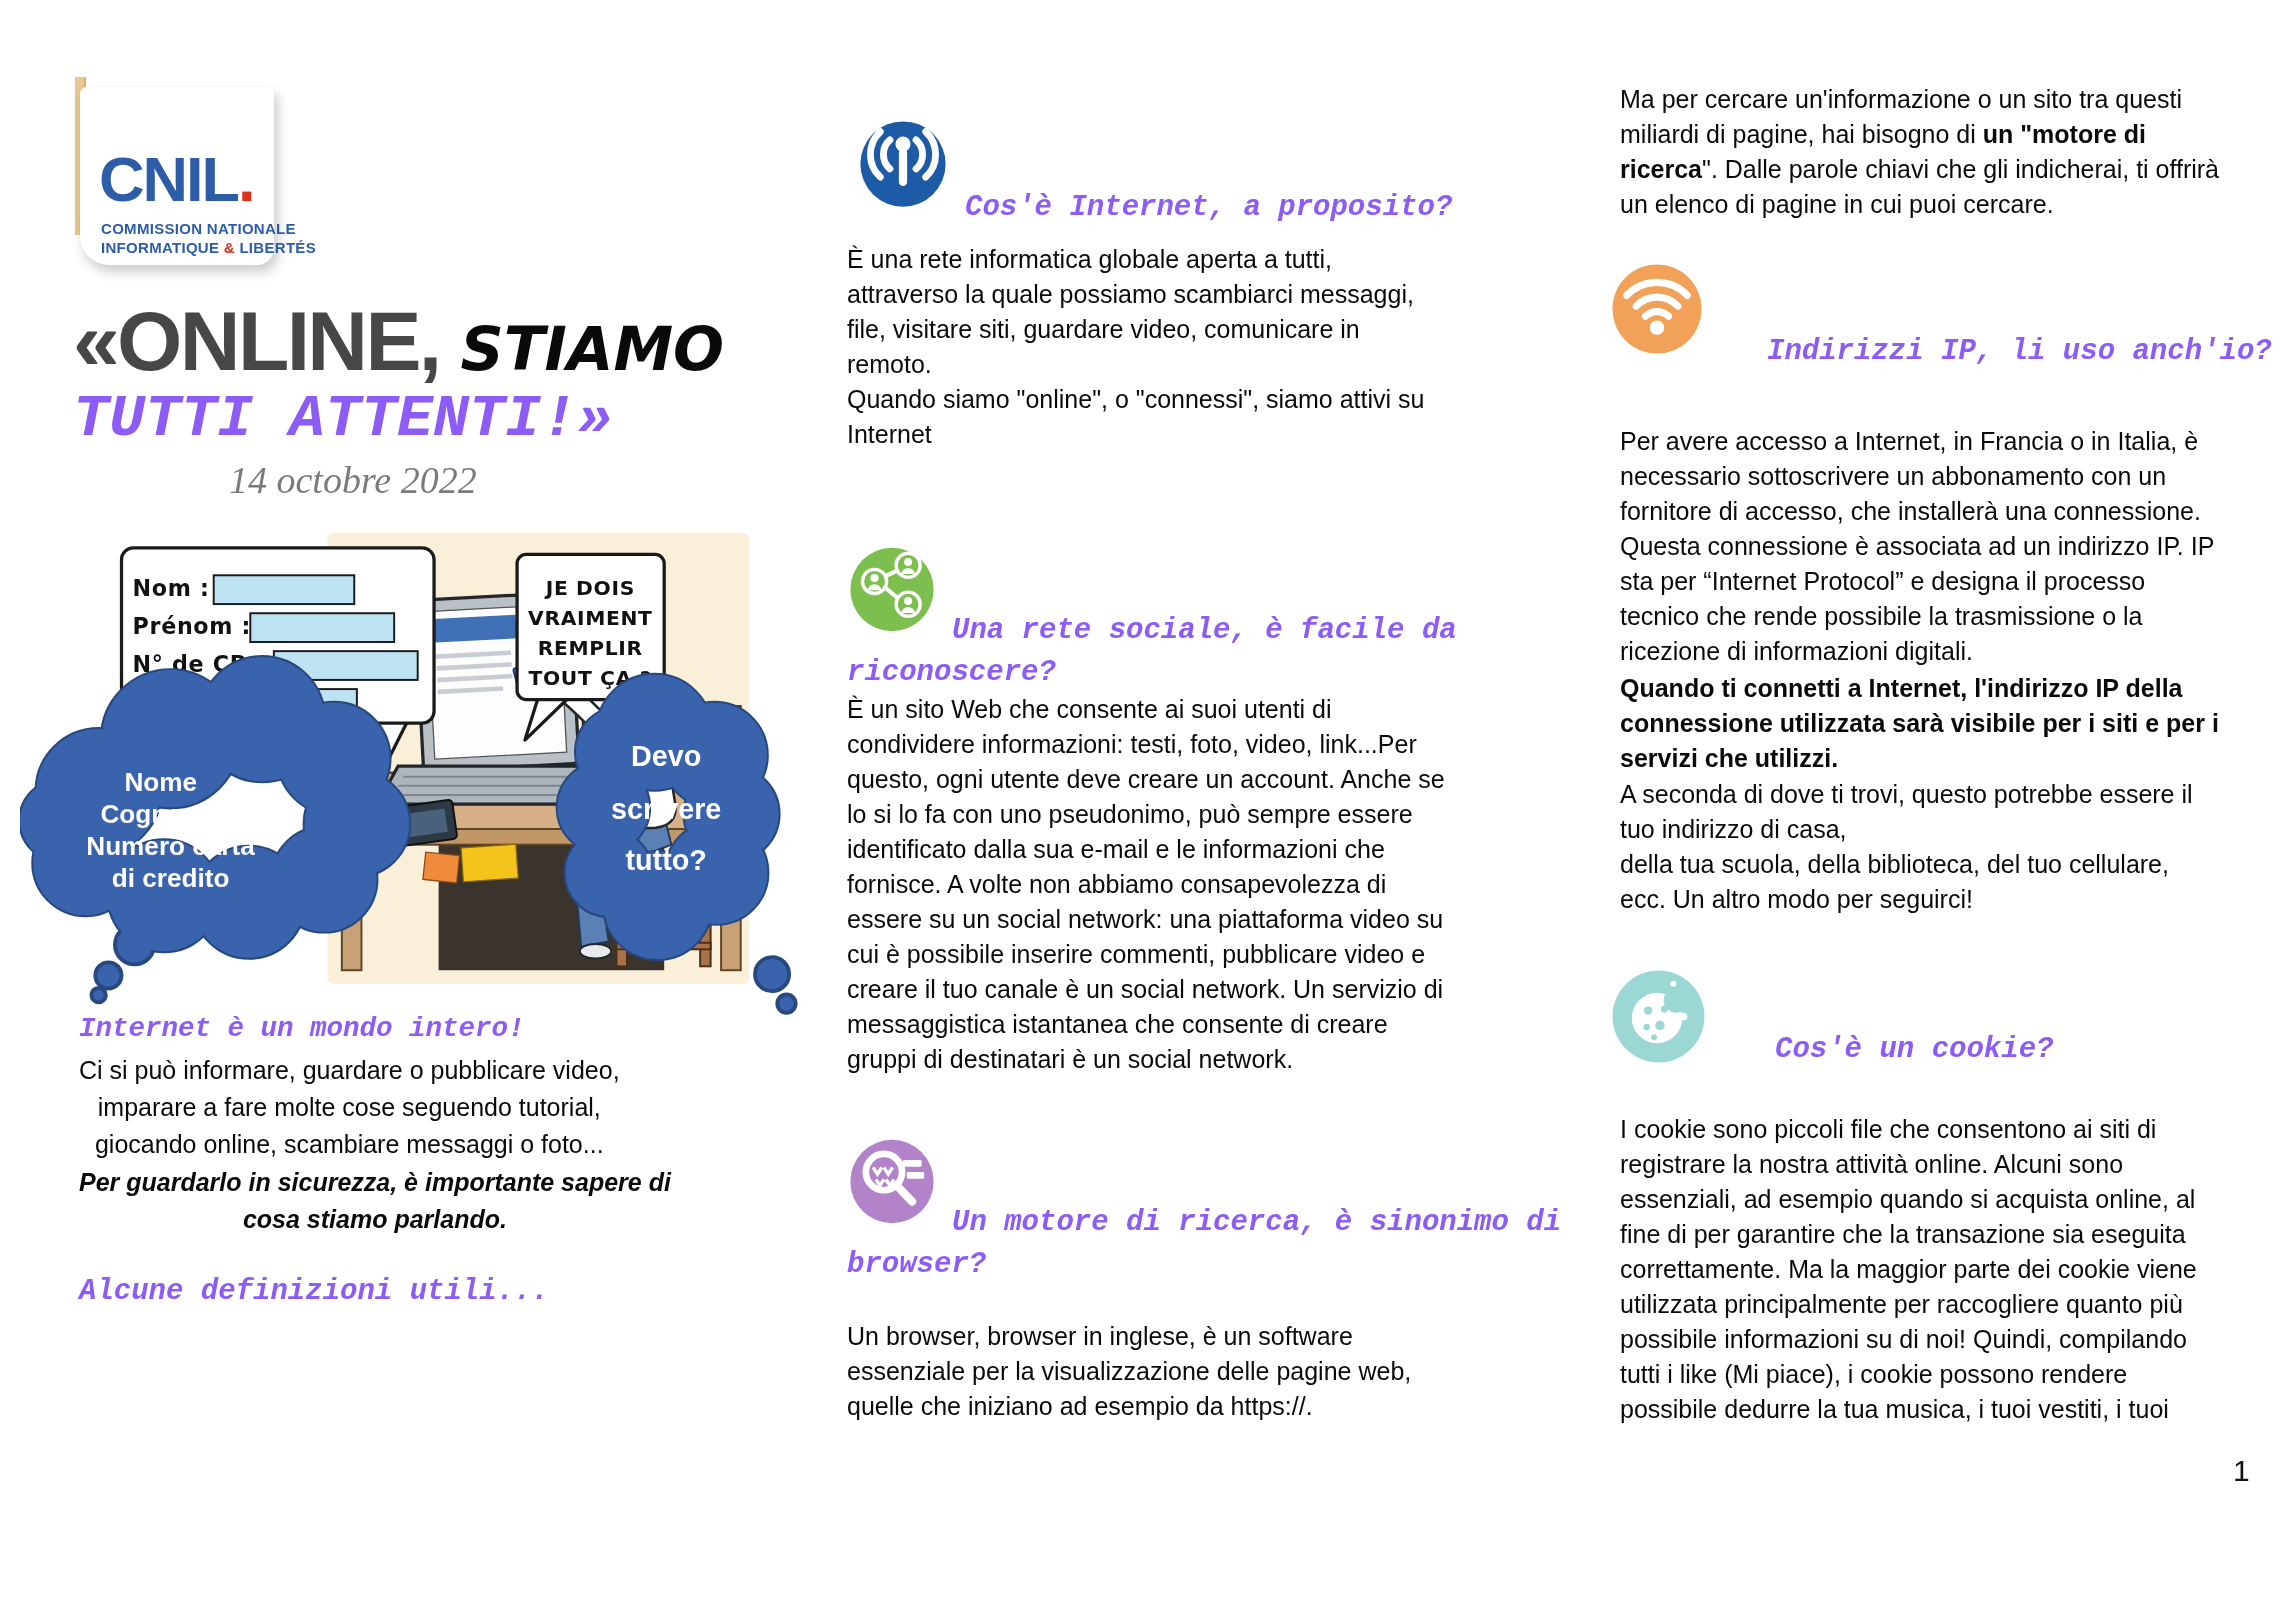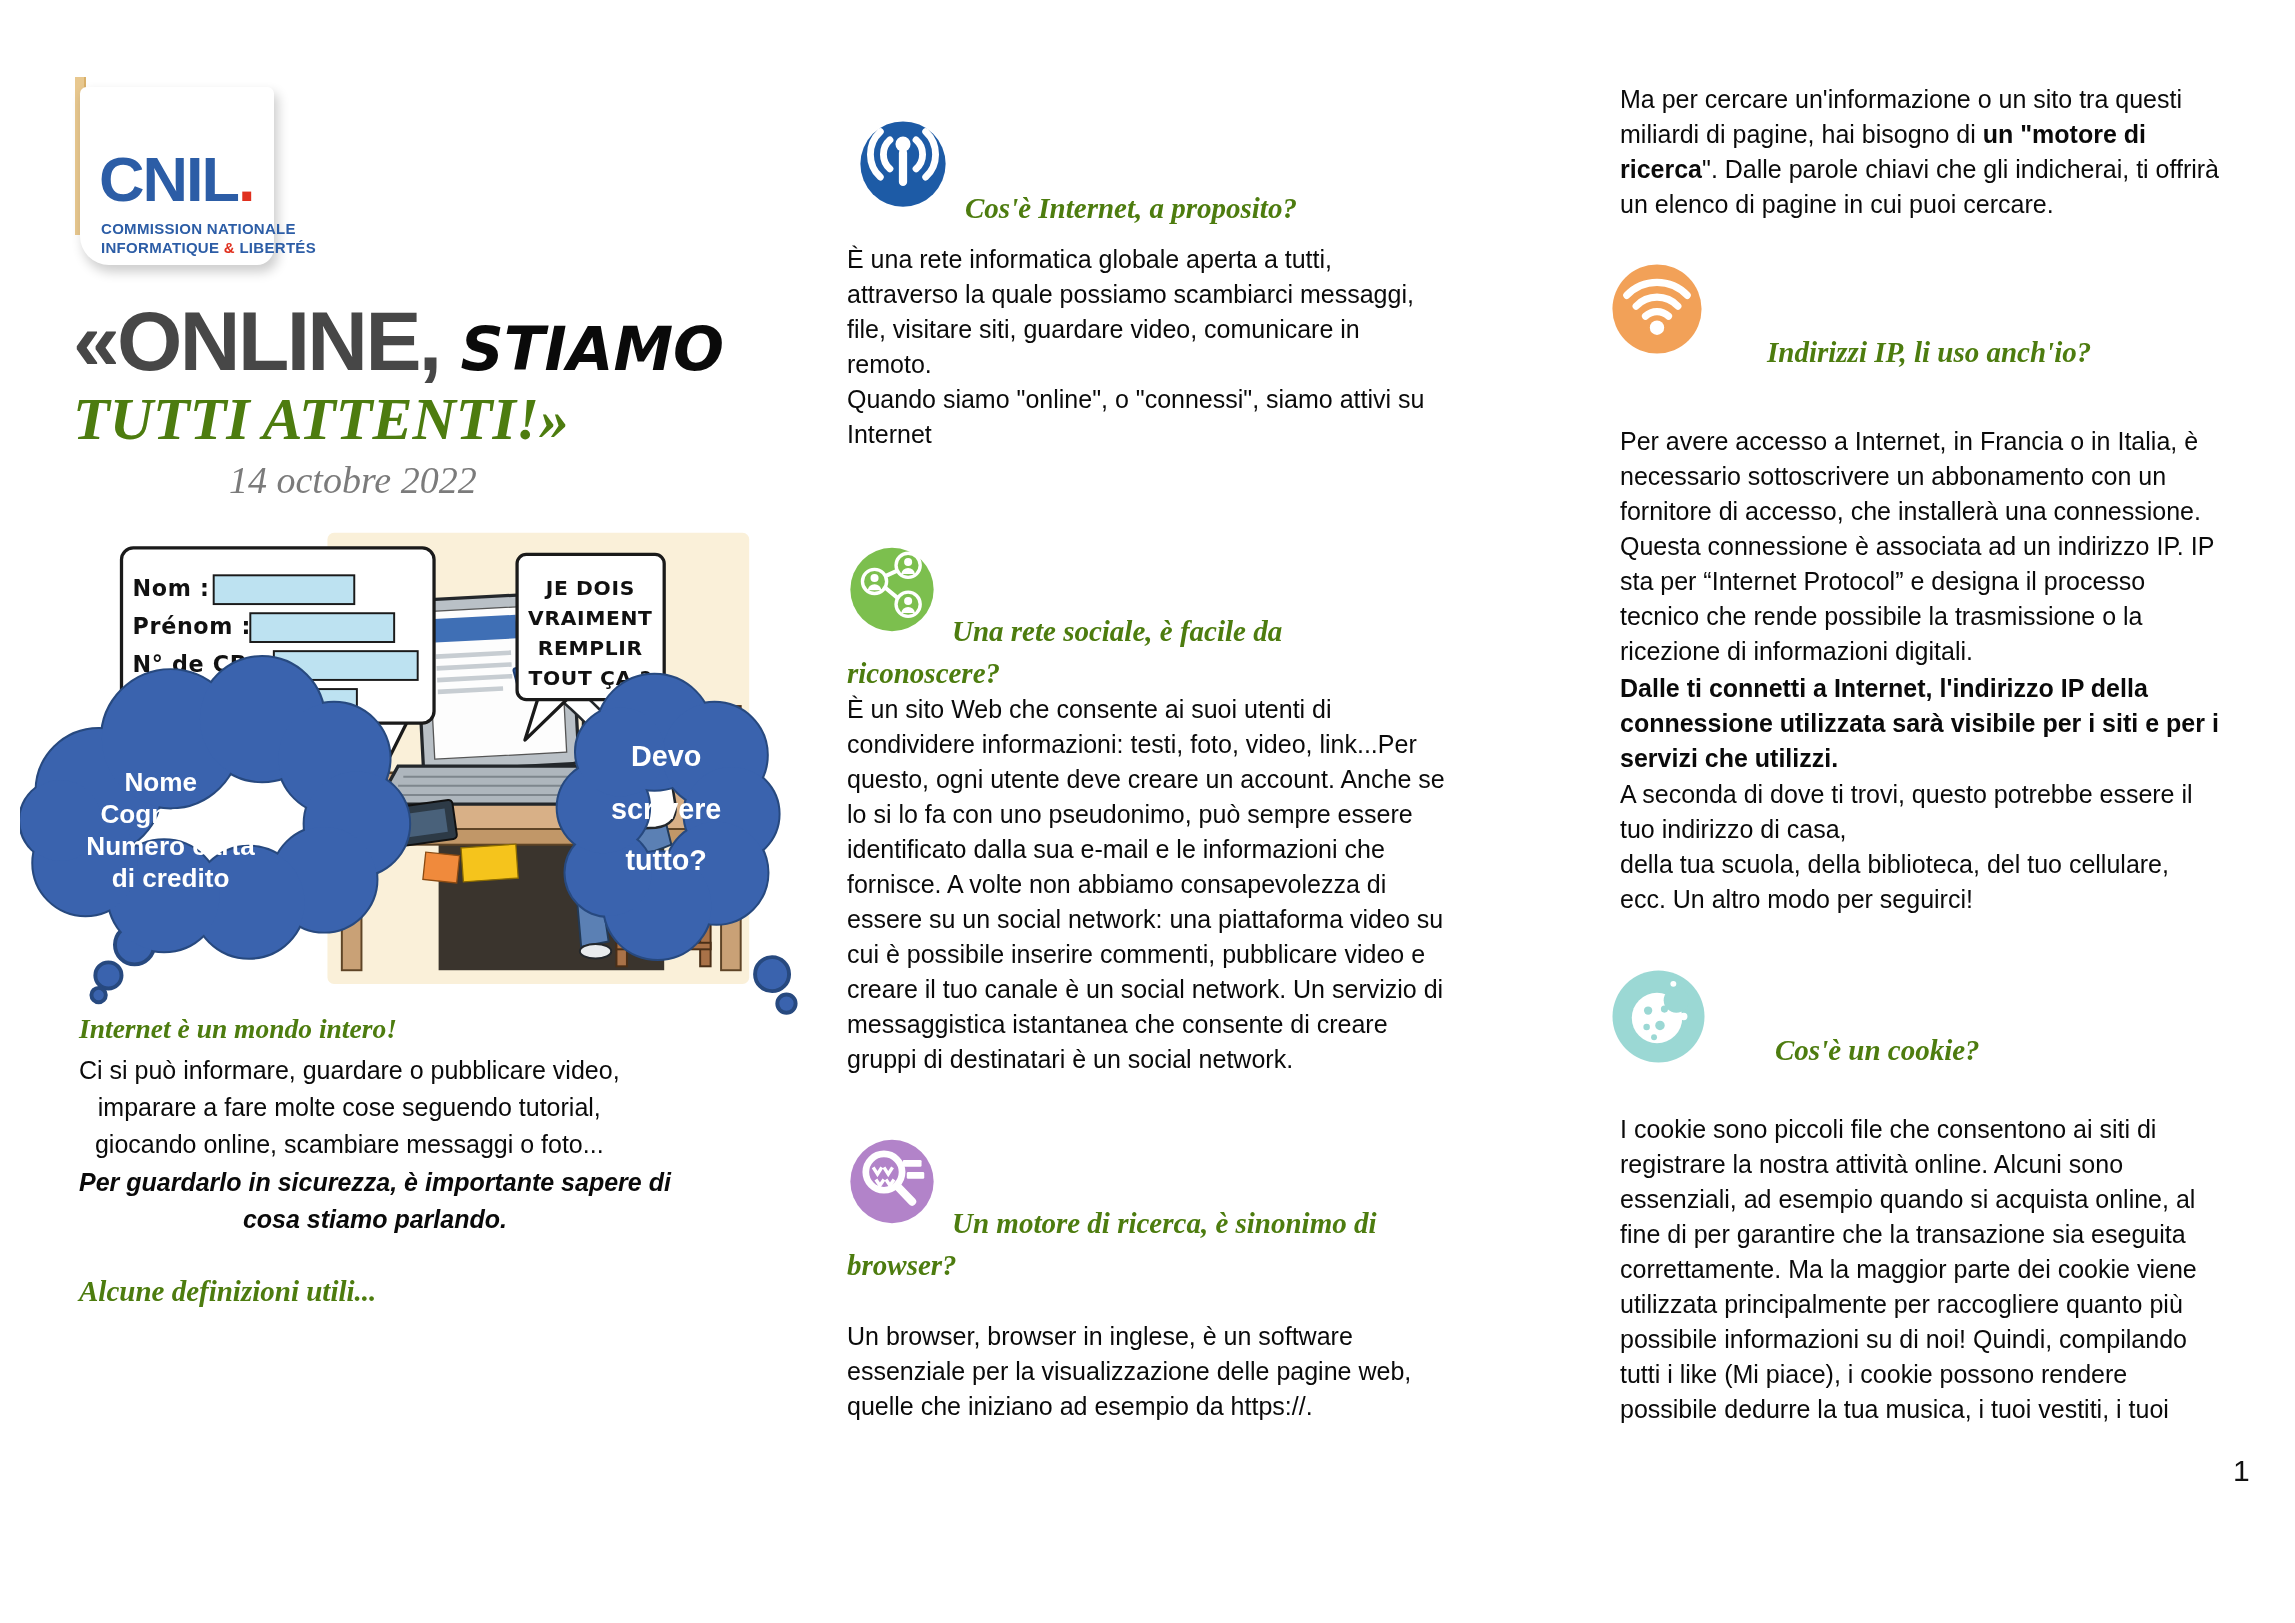--- a/index.html
+++ b/index.html
@@ -3,21 +3,21 @@
 <meta charset="utf-8">
 <style>
   html,body{margin:0;padding:0;}
   body{width:2295px;height:1623px;position:relative;background:#ffffff;overflow:hidden;
        font-family:"Liberation Sans",sans-serif;color:#000;}
   .abs{position:absolute;}
   .body-text{font-size:25px;line-height:35px;white-space:pre;color:#0a0a0a;}
   .body-text.lh57{line-height:37px;text-align:center;}
   .bold{font-weight:bold;}
   .bolditalic{font-weight:bold;font-style:italic;}
-  .comic{font-family:Liberation Serif, serif;font-weight:bold;font-style:italic;color:#4d7c0f;}
+  .comic{font-family:Liberation Mono, monospace;font-weight:bold;font-style:italic;color:#8b5cf6;}
   .h-comic{font-size:29px;line-height:34px;white-space:pre;}
   
   .logo-card{left:80px;top:87px;width:194px;height:178px;background:#fff;
              border-radius:6.5px 6.5px 17px 29px;box-shadow:3.9px 6.5px 11.8px rgba(0,0,0,.20);}
   .brand{left:99px;top:147px;font-size:63px;font-weight:bold;letter-spacing:-2px;color:#2C5DA6;line-height:65px;}
   .brand .dot{color:#E0301E;}
   .brand-sub{left:101px;font-size:15px;font-weight:bold;color:#2C5DA6;letter-spacing:0.3px;line-height:18.3px;}
   .brand-sub .amp{color:#E0301E;}
   .pencil{left:75px;top:77px;width:9.2px;height:158px;background:#E8C88F;border-right:2px solid #D9B06A;}
   
@@ -281,21 +281,21 @@
   <path d="M11 22.5 A29 29 0 0 1 53 22.5" stroke="#fff" stroke-width="5" fill="none" stroke-linecap="round"></path>
 </svg>
 <div class="abs comic h-comic" style="left:1767px;top:335px;">Indirizzi IP, li uso anch'io?</div>
 <div class="abs body-text" style="left:1620px;top:424px;">Per avere accesso a Internet, in Francia o in Italia, è
 necessario sottoscrivere un abbonamento con un
 fornitore di accesso, che installerà una connessione.
 Questa connessione è associata ad un indirizzo IP. IP
 sta per “Internet Protocol” e designa il processo
 tecnico che rende possibile la trasmissione o la
 ricezione di informazioni digitali.</div>
-<div class="abs body-text bold" style="left:1620px;top:671px;">Dalle ti connetti a Internet, l'indirizzo IP della
+<div class="abs body-text bold" style="left:1620px;top:671px;">Quando ti connetti a Internet, l'indirizzo IP della
 connessione utilizzata sarà visibile per i siti e per i
 servizi che utilizzi.</div>
 <div class="abs body-text" style="left:1620px;top:777px;">A seconda di dove ti trovi, questo potrebbe essere il
 tuo indirizzo di casa,
 della tua scuola, della biblioteca, del tuo cellulare,
 ecc. Un altro modo per seguirci!</div>
 
 <svg class="abs" style="left:1611px;top:967px;" width="95" height="99" viewBox="0 0 64 64">
   <circle cx="32" cy="32" r="31" fill="#9BD8D4"></circle>
   <circle cx="31" cy="33" r="17" fill="#fff"></circle>

